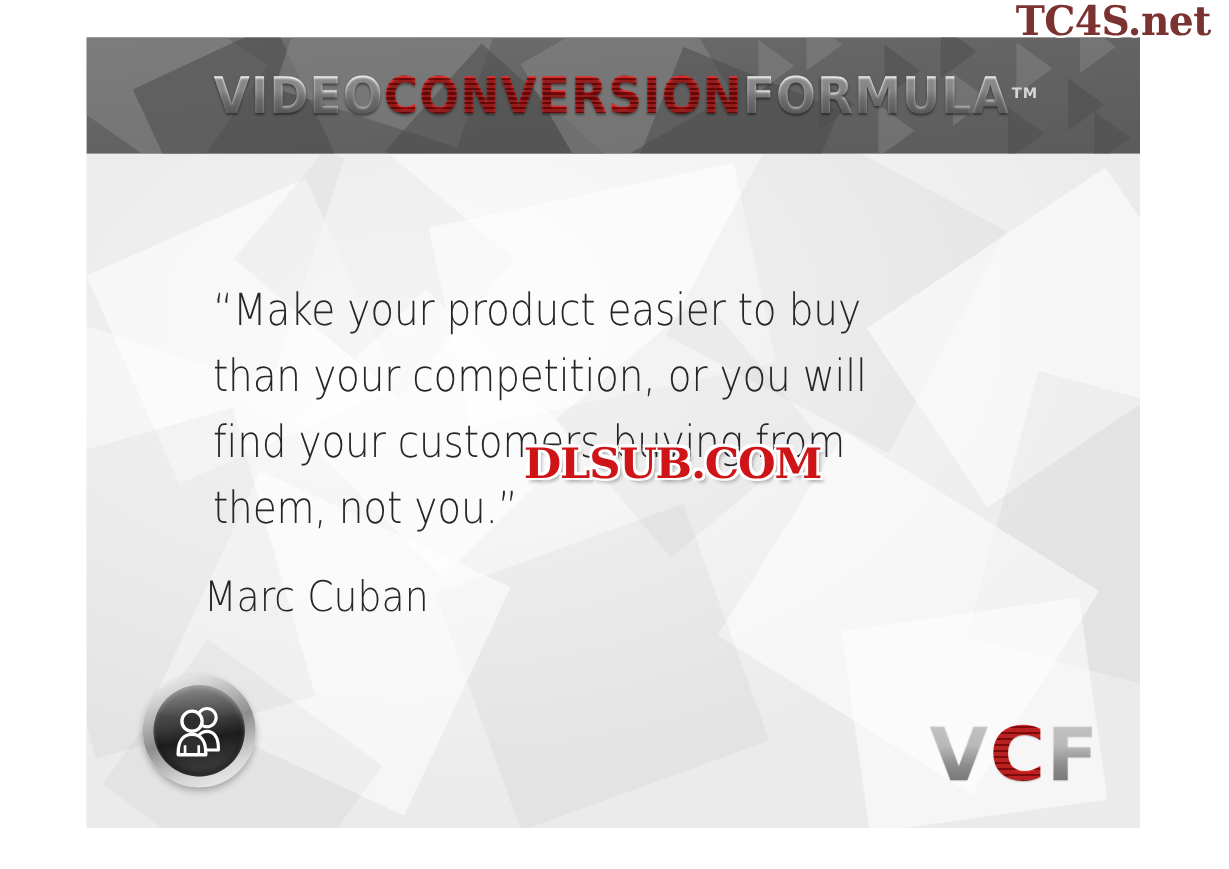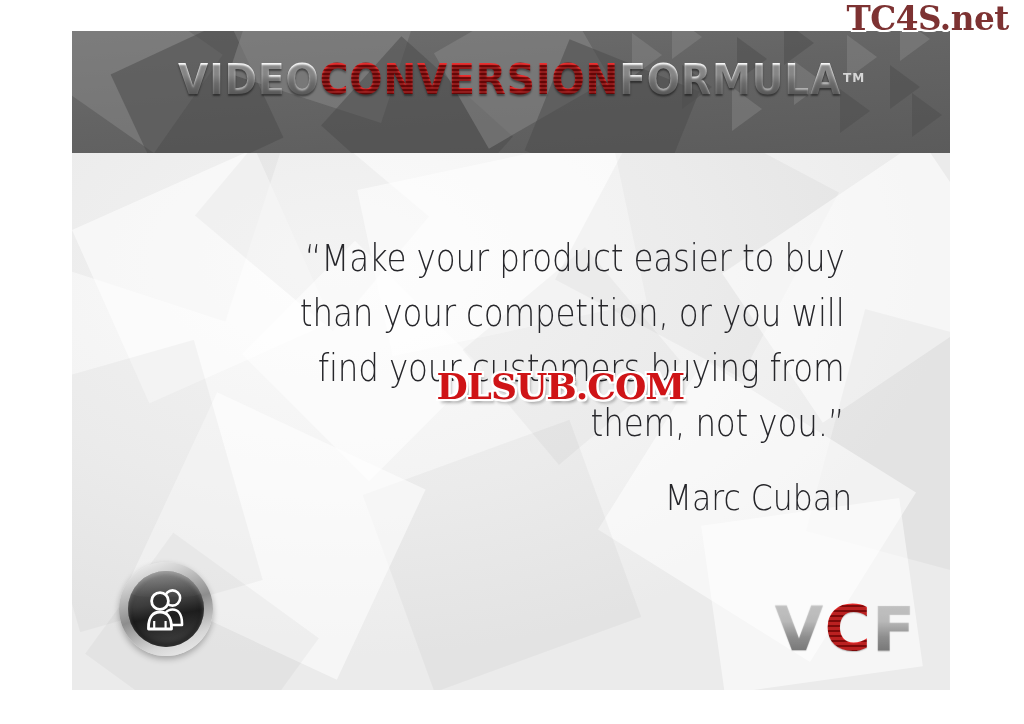--- a/index.html
+++ b/index.html
@@ -38,21 +38,21 @@
     opacity: 0.030;
   }
   .shard.lt { background: #ffffff; opacity: 0.55; }
 
   
   #header-band {
     position: absolute;
     left: 0;
     top: 0;
     width: 878px;
-    height: 122px;
+    height: 97px;
     background: linear-gradient(175deg, #6f6f6f 0%, #646464 45%, #5b5b5b 100%);
     overflow: hidden;
   }
   .hshard {
     position: absolute;
     background: #8a8a8a;
     opacity: 0.50;
   }
   .hshard.dk { background: #4d4d4d; opacity: 0.55; }
   .hshard.ar {
@@ -110,21 +110,21 @@
     margin-left: 3px;
     transform: scaleX(1.08);
   }
 
   
   #quote-block {
     position: absolute;
     left: 60px;
     top: 200px;
     width: 758px;
-    text-align: right;
+    text-align: left;
   }
   .quote-line {
     font-family: "DejaVu Sans", sans-serif;
     font-weight: 300;
     font-size: 37px;
     line-height: 55px;
     color: #26262a;
     letter-spacing: -0.2px;
     transform: scaleX(0.88);
     white-space: nowrap;

